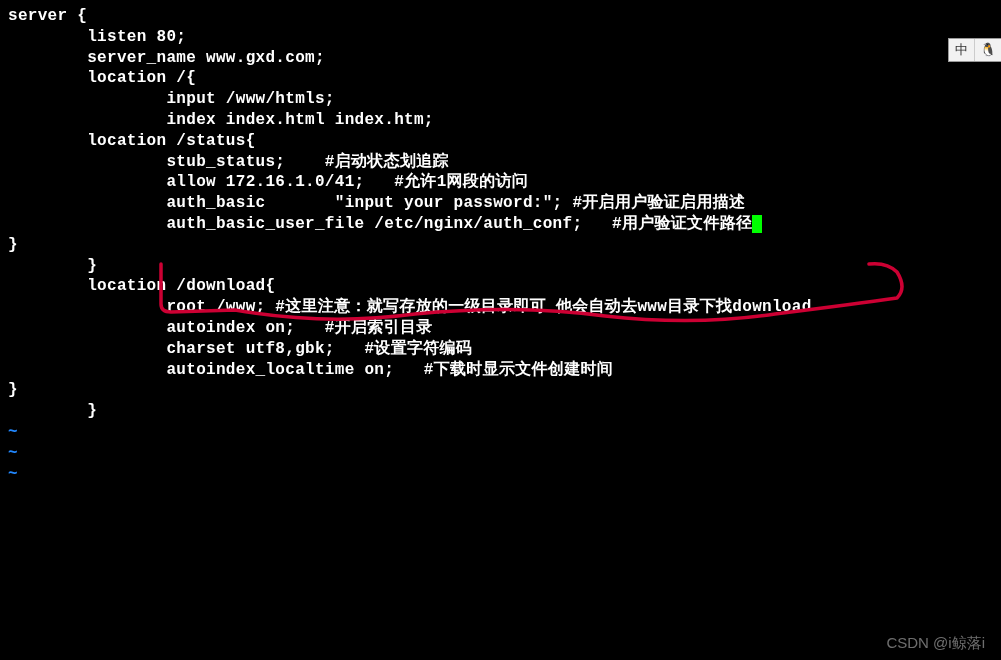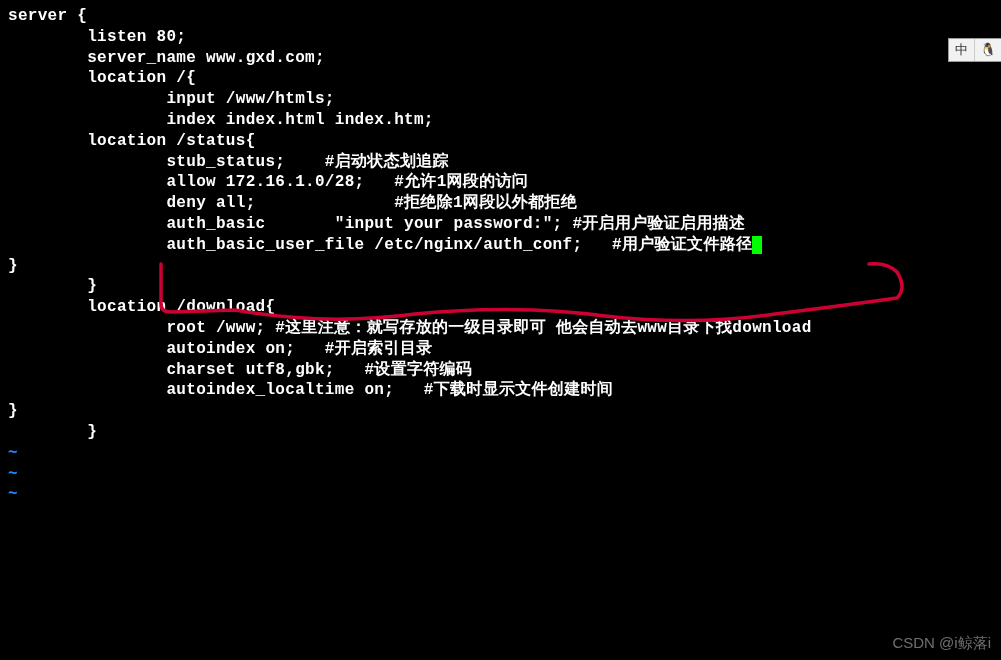--- a/index.html
+++ b/index.html
@@ -20,21 +20,21 @@
       display: inline-block;
       background: #00ff00;
       width: 10px;
       height: 18px;
       vertical-align: text-bottom;
     }
     .tilde { color: #2288ff; font-weight: bold; }
     .watermark {
       position: absolute;
       bottom: 8px;
-      right: 10px;
+      right: 16px;
       color: rgba(200,200,200,0.55);
       font-size: 15px;
       font-family: sans-serif;
       text-shadow: 0 0 2px rgba(0,0,0,0.6);
     }
     .ime-badge {
       position: absolute;
       top: 38px;
       right: 0px;
       background: #f2f2f2;
@@ -68,22 +68,21 @@
 <div>
   <div class="line">server {</div>
   <div class="line">        listen 80;</div>
   <div class="line">        server_name www.gxd.com;</div>
   <div class="line"></div>
   <div class="line">        location /{</div>
   <div class="line">                input /www/htmls;</div>
   <div class="line">                index index.html index.htm;</div>
   <div class="line">        location /status{</div>
   <div class="line">                stub_status;    #启动状态划追踪</div>
-  <div class="line">                allow 172.16.1.0/28;   #允许1网段的访问</div>
-  <div class="line">                deny all;              #拒绝除1网段以外都拒绝</div>
+  <div class="line">                allow 172.16.1.0/41;   #允许1网段的访问</div>
   <div class="line">                auth_basic       "input your password:"; #开启用户验证启用描述</div>
   <div class="line"><span>                auth_basic_user_file /etc/nginx/auth_conf;   #用户验证文件路径</span><span class="cursor"></span></div>
   <div class="line">}</div>
   <div class="line">        }</div>
   <div class="line">        location /download{</div>
   <div class="line"></div>
   <div class="line">                root /www; #这里注意：就写存放的一级目录即可 他会自动去www目录下找download</div>
   <div class="line">                autoindex on;   #开启索引目录</div>
   <div class="line">                charset utf8,gbk;   #设置字符编码</div>
   <div class="line">                autoindex_localtime on;   #下载时显示文件创建时间</div>

